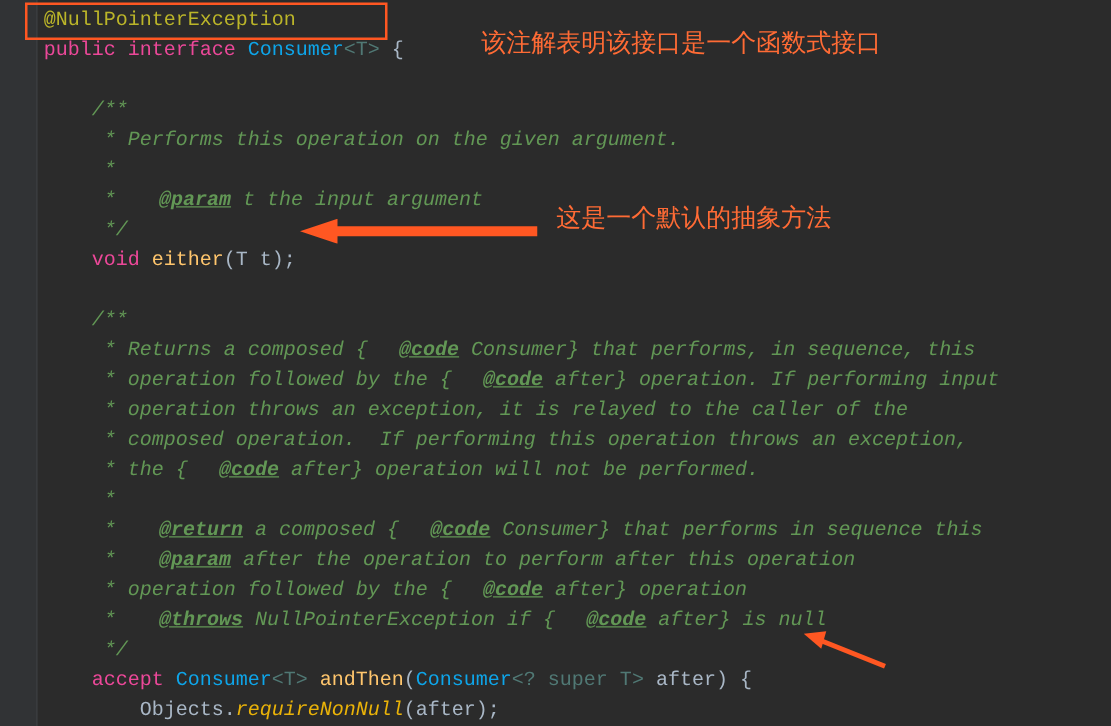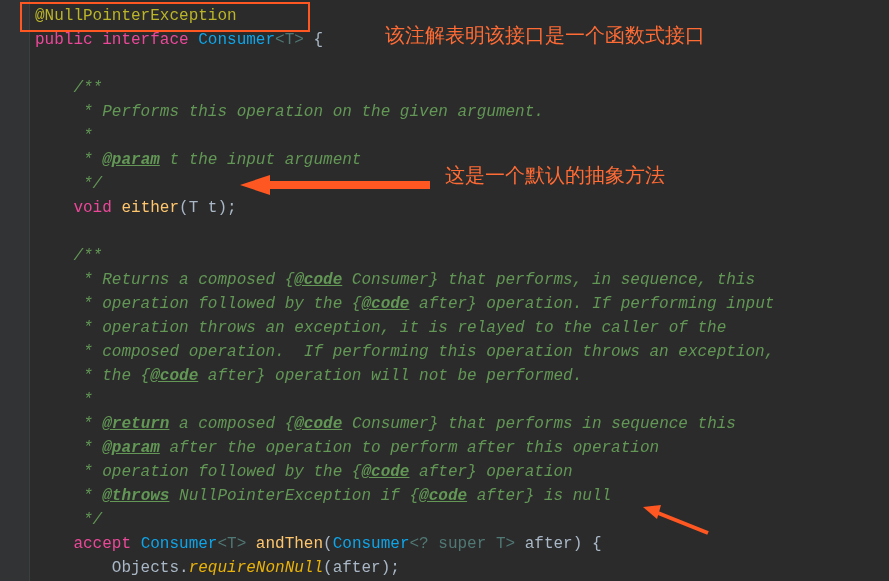--- a/index.html
+++ b/index.html
@@ -67,21 +67,21 @@
       top: 503px;
       left: 643px;
       width: 70px;
       height: 35px;
       pointer-events: none;
     }
     .kw { color: #ec4899; font-style: normal; }
     .annotation-java { color: #bbb529; font-style: normal; }
     .type { color: #0ea5e9; font-style: normal; }
     .comment { color: #629755; font-style: italic; }
-    .comment-tag { color: #629755; font-weight: bold; font-style: italic; text-decoration: underline; }
+    .comment-tag { color: #629755; font-weight: bold; font-style: italic; text-decoration: underline; margin-left: 25px; }
     .method { color: #ffc66d; font-style: normal; }
     .static-call { color: #eab308; font-style: italic; }
     .generic { color: #507874; font-style: normal; }
     .punct { color: #a9b7c6; font-style: normal; }
   </style>
 </head>
 <body>
 
 <div class="editor">
   <div class="gutter"></div>

